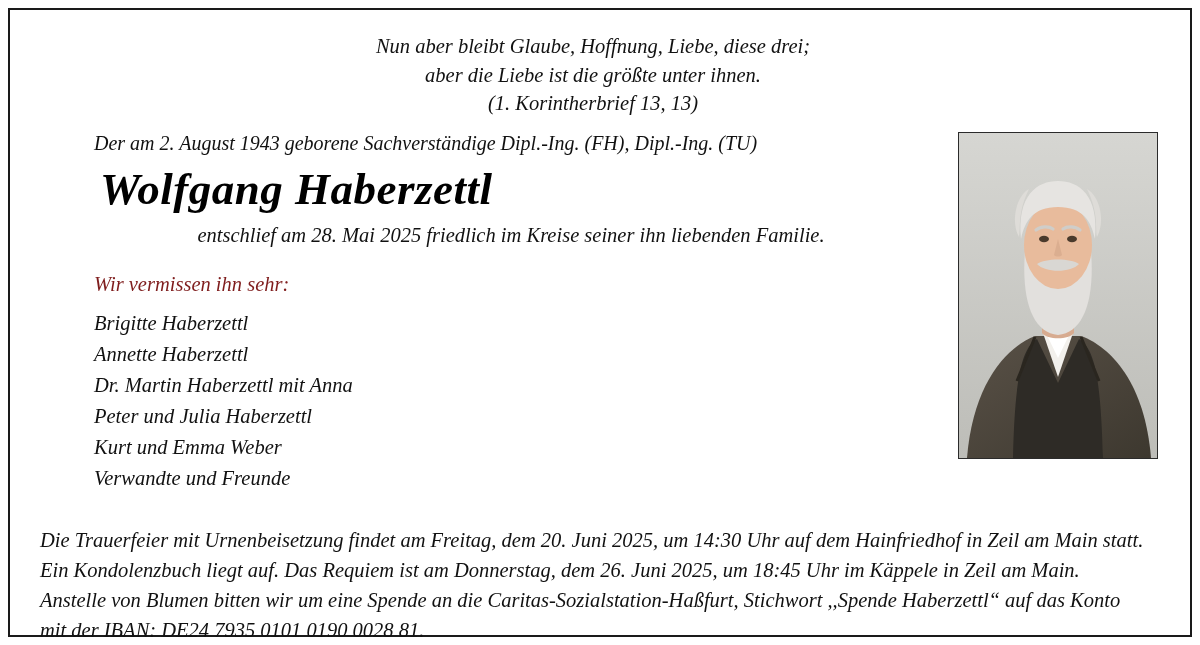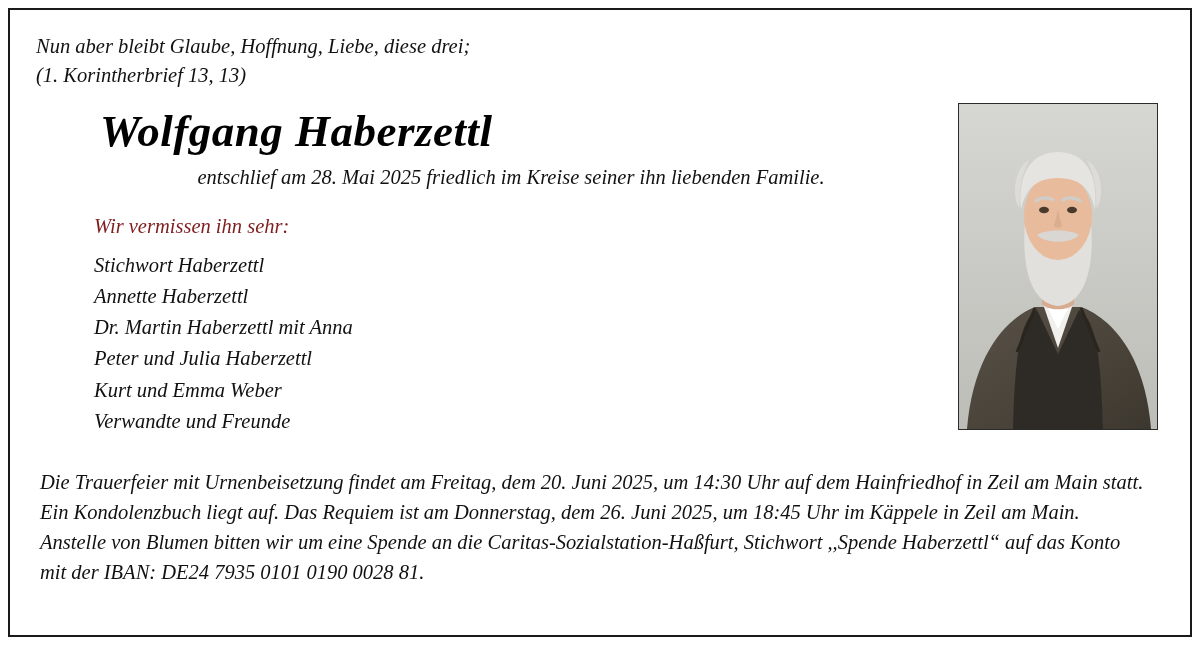--- a/index.html
+++ b/index.html
@@ -32,21 +32,21 @@
     left: 10px;
     top: 10px;
     right: 10px;
     bottom: 10px;
     box-sizing: border-box;
     padding: 18px 26px 10px 26px;
   }
 
   
   .verse {
-    text-align: left;
+    text-align: center;
     font-style: italic;
     font-size: 20.5px;
     line-height: 1.40;
     color: #111111;
     padding-right: 14px;
     padding-top: 4px;
   }
   .verse div {
     white-space: nowrap;
   }
@@ -142,30 +142,32 @@
 </style>
 </head>
 <body>
 
 <div class="page">
   <div class="border-frame"></div>
   <div class="content">
 
     <div class="verse">
       <div>Nun aber bleibt Glaube, Hoffnung, Liebe, diese drei;</div>
+      <div>aber die Liebe ist die größte unter ihnen.</div>
       <div>(1. Korintherbrief 13, 13)</div>
     </div>
 
     <div class="main-area">
       <div class="left-col">
+        <div class="intro-line">Der am 2. August 1943 geborene Sachverständige Dipl.-Ing. (FH), Dipl.-Ing. (TU)</div>
         <div class="deceased-name">Wolfgang Haberzettl</div>
         <div class="passing-line">entschlief am 28. Mai 2025 friedlich im Kreise seiner ihn liebenden Familie.</div>
         <div class="missing-line">Wir vermissen ihn sehr:</div>
         <ul class="survivors">
-          <li>Stichwort Haberzettl</li>
+          <li>Brigitte Haberzettl</li>
           <li>Annette Haberzettl</li>
           <li>Dr. Martin Haberzettl mit Anna</li>
           <li>Peter und Julia Haberzettl</li>
           <li>Kurt und Emma Weber</li>
           <li>Verwandte und Freunde</li>
         </ul>
       </div>
 
       <div class="right-col">
         <div class="portrait">

